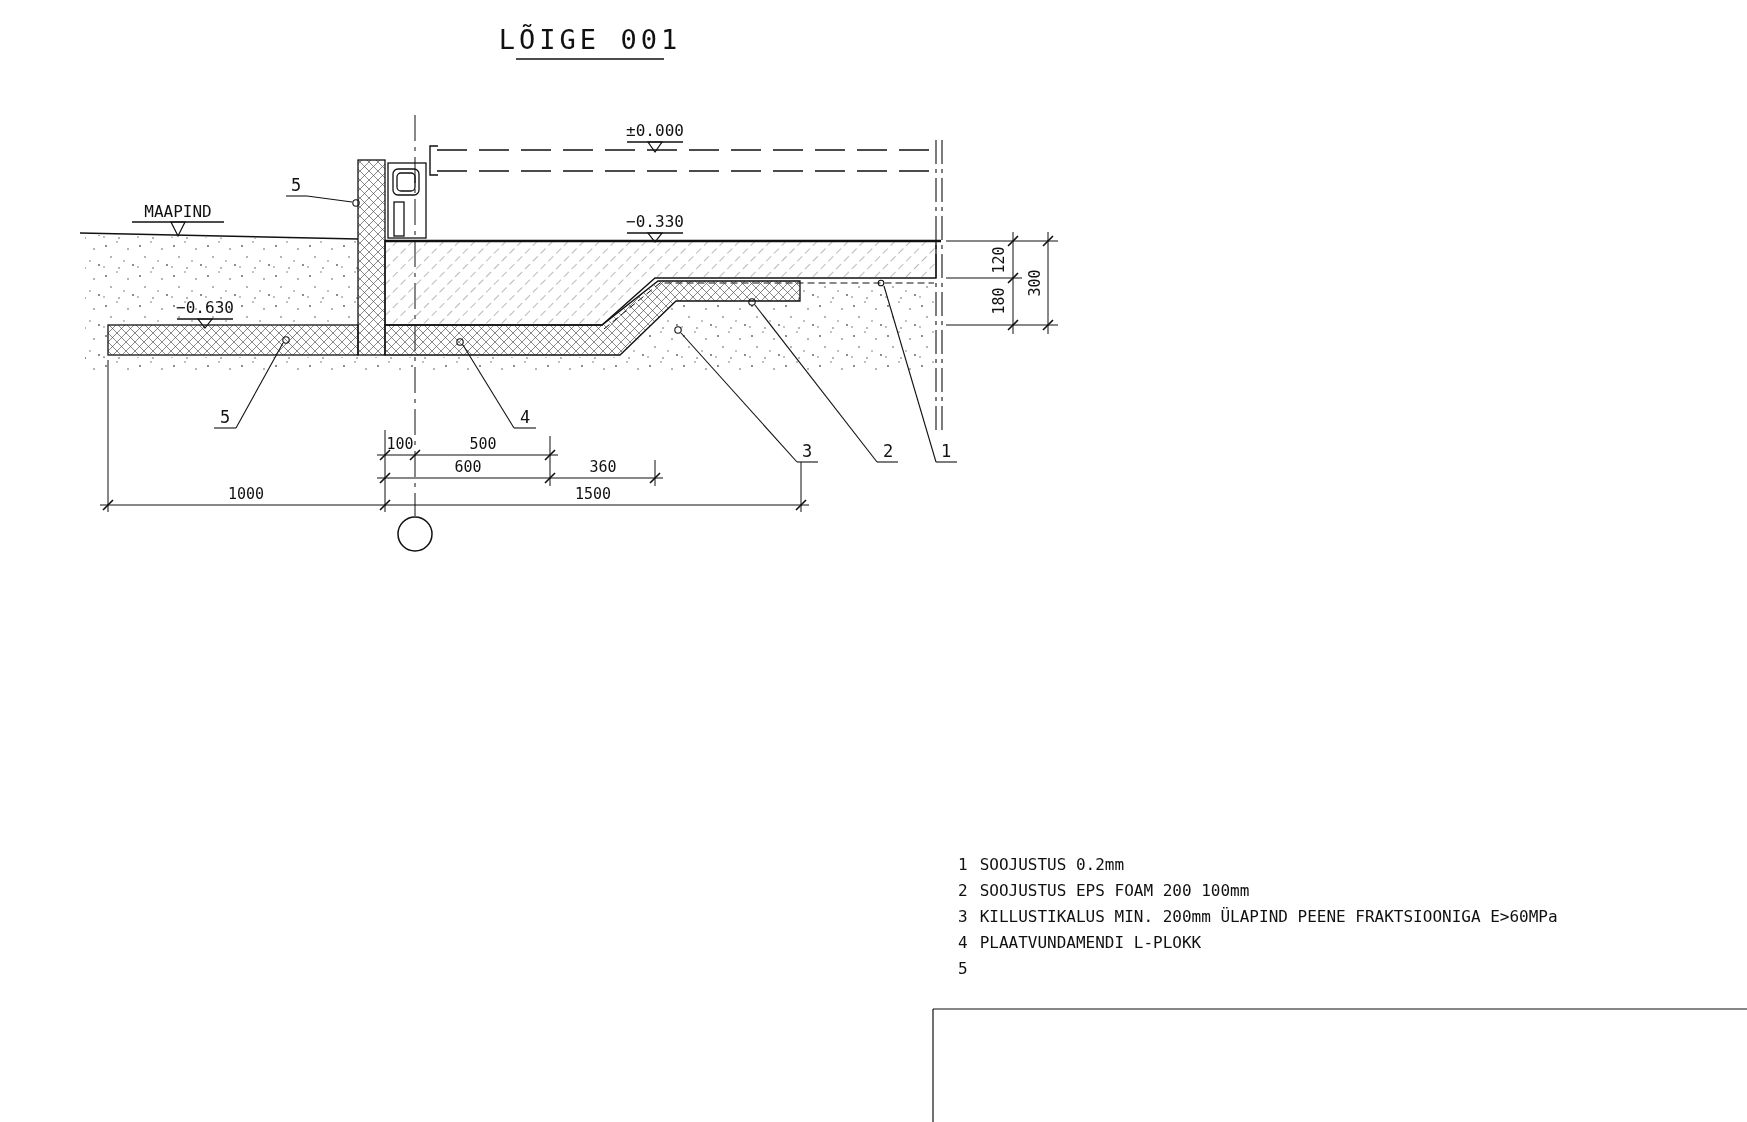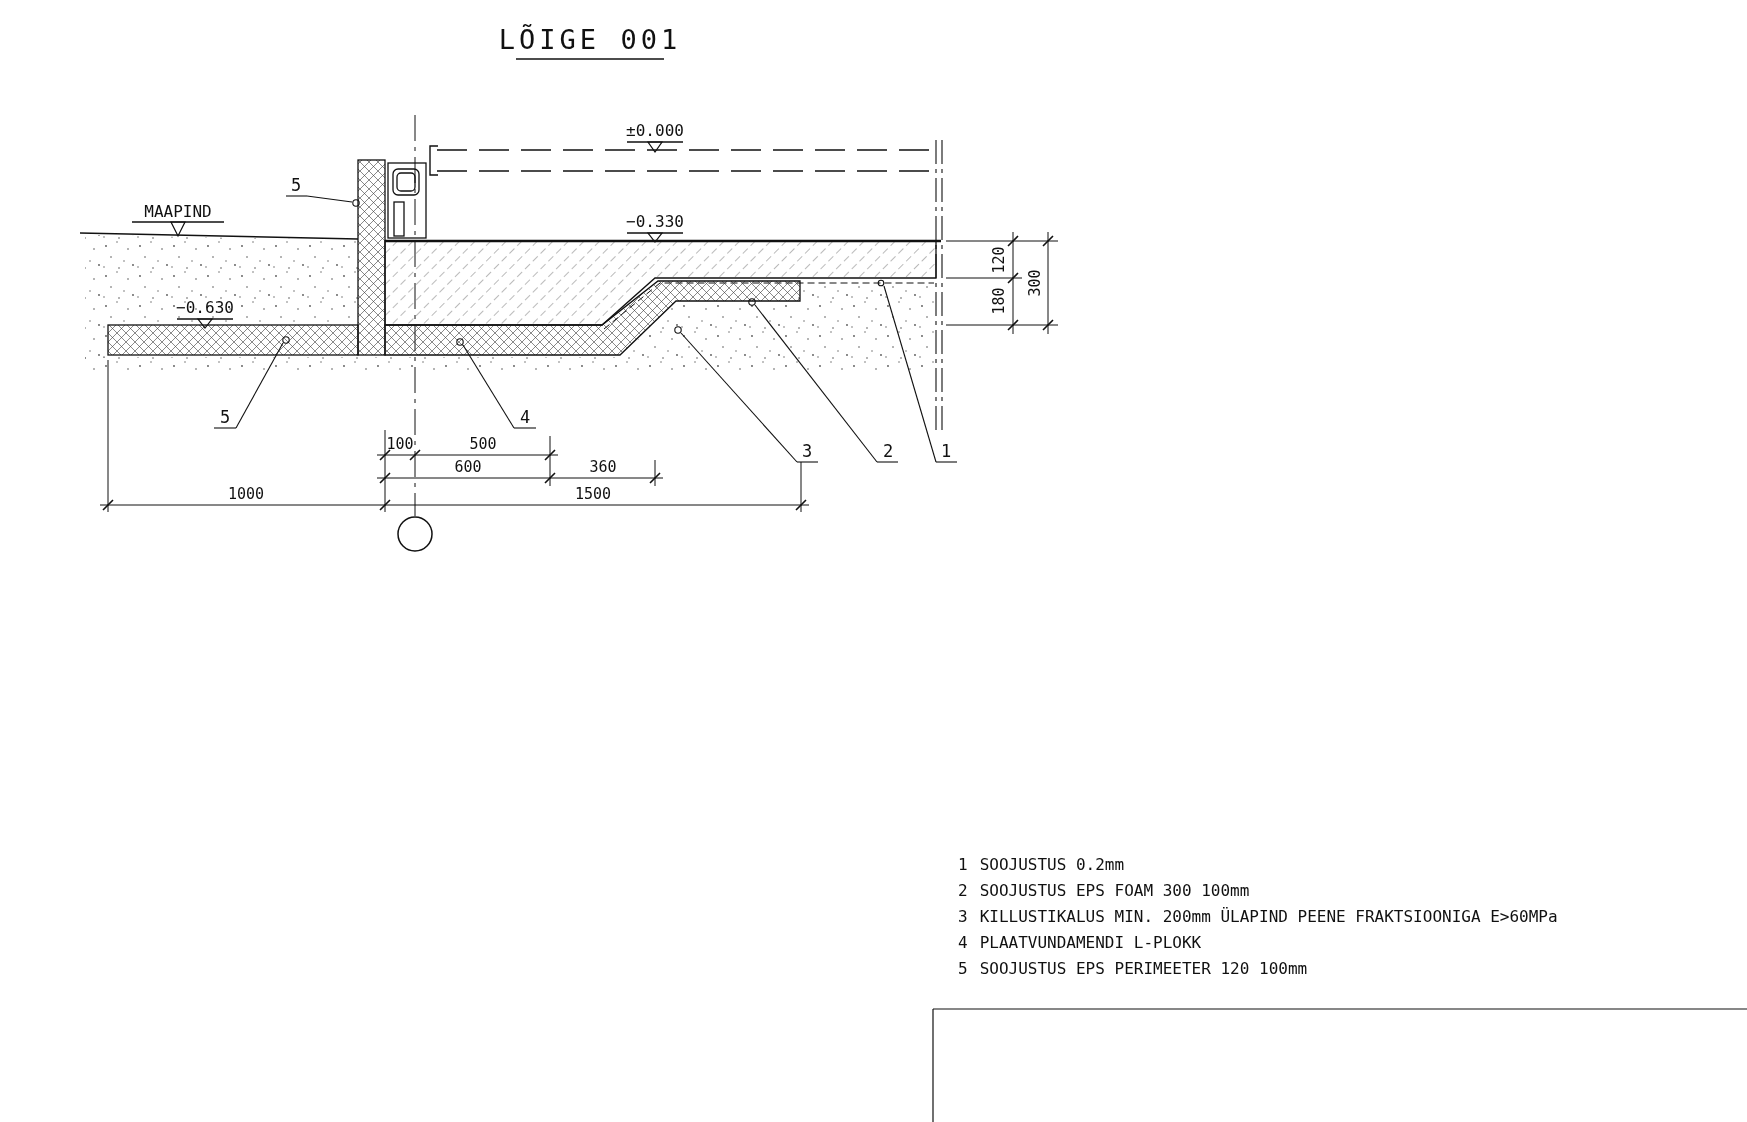--- a/index.html
+++ b/index.html
@@ -197,29 +197,28 @@
 </svg>
 
 
 <div class="legend">
   <div class="legend-row">
     <span>1</span>
     <span>SOOJUSTUS 0.2mm</span>
   </div>
   <div class="legend-row">
     <span>2</span>
-    <span>SOOJUSTUS EPS FOAM 300 100mm</span>
+    <span>SOOJUSTUS EPS FOAM 200 100mm</span>
   </div>
   <div class="legend-row">
     <span>3</span>
     <span>KILLUSTIKALUS MIN. 200mm ÜLAPIND PEENE FRAKTSIOONIGA E&gt;60MPa</span>
   </div>
   <div class="legend-row">
     <span>4</span>
     <span>PLAATVUNDAMENDI L-PLOKK</span>
   </div>
   <div class="legend-row">
     <span>5</span>
-    <span>SOOJUSTUS EPS PERIMEETER 120 100mm</span>
   </div>
 </div>
 
 </div>
 
 </body></html>

